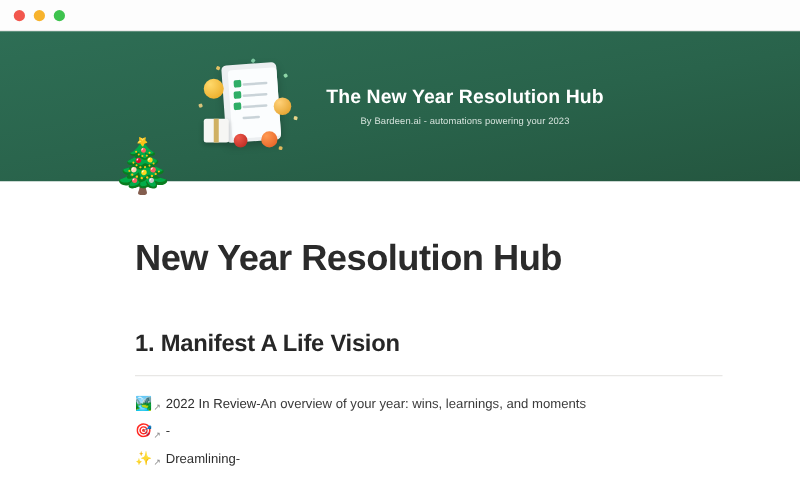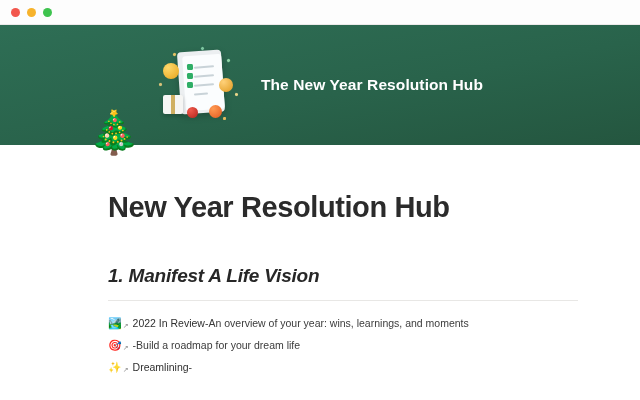--- a/index.html
+++ b/index.html
@@ -179,21 +179,20 @@
     color: #2b2b2b;
     letter-spacing: -.4px;
     line-height: 1.15;
   }
   .section-heading {
     margin-top: 41px;
     font-size: 19px;
     font-weight: bold;
     color: #272727;
     letter-spacing: -.2px;
-    font-style: italic;
   }
   .divider {
     margin-top: 13px;
     height: 1px;
     background: #e8e7e5;
     width: 470px;
   }
   .list { margin-top: 11px; }
   .list-item {
     display: flex;
@@ -258,20 +257,21 @@
         <span class="ball b3"></span>
         <span class="ball b4"></span>
         <span class="gift"></span>
         <span class="conf cf3"></span>
         <span class="conf cf4"></span>
         <span class="conf cf6"></span>
       </div>
 
       <div class="cover-text">
         <div class="cover-title">The New Year Resolution Hub</div>
+        <div class="cover-sub">By Bardeen.ai - automations powering your 2023</div>
       </div>
 
     </div>
   </div>
 
   <div class="page-icon">🎄</div>
 
   <div class="content">
 
     <h1 class="page-title">New Year Resolution Hub</h1>
@@ -287,21 +287,20 @@
         <span class="li-arrow">↗</span>
         <span class="li-link">2022 In Review</span>
         <span class="li-desc"> - </span>
         <span class="li-desc">An overview of your year: wins, learnings, and moments</span>
       </div>
 
       <div class="list-item">
         <span class="li-emoji">🎯</span>
         <span class="li-arrow">↗</span>
         <span class="li-desc"> - </span>
-        <span class="li-desc">Build a roadmap for your dream life</span>
       </div>
 
       <div class="list-item">
         <span class="li-emoji">✨</span>
         <span class="li-arrow">↗</span>
         <span class="li-link">Dreamlining</span>
         <span class="li-desc">  - </span>
       </div>
 
     </div>

